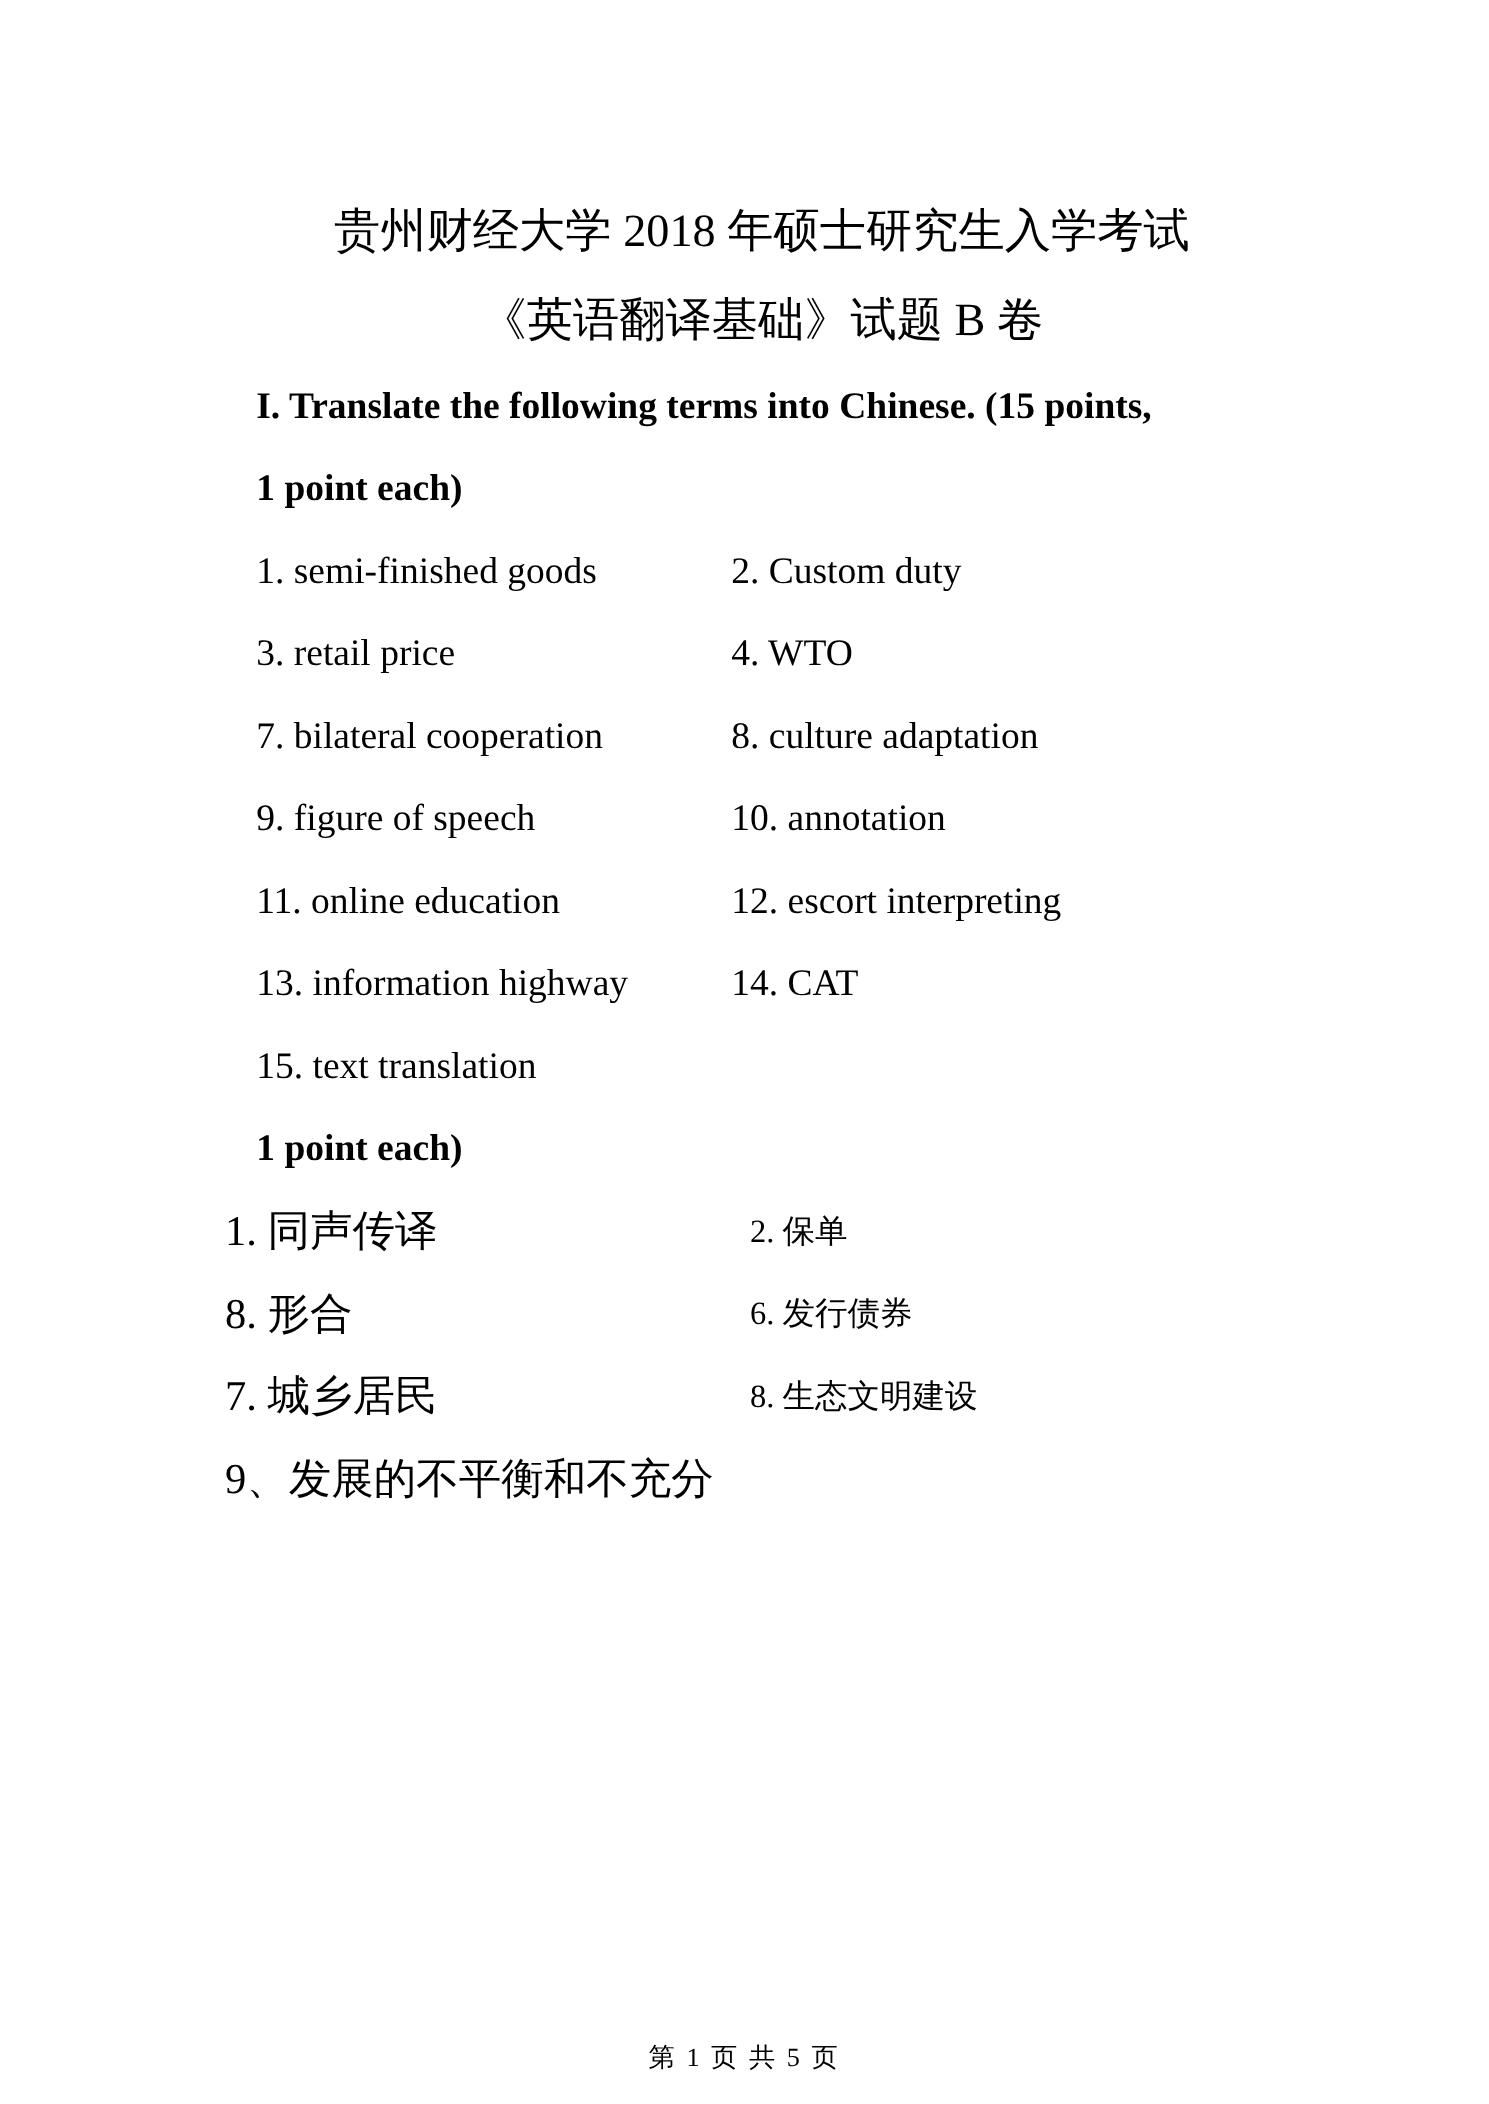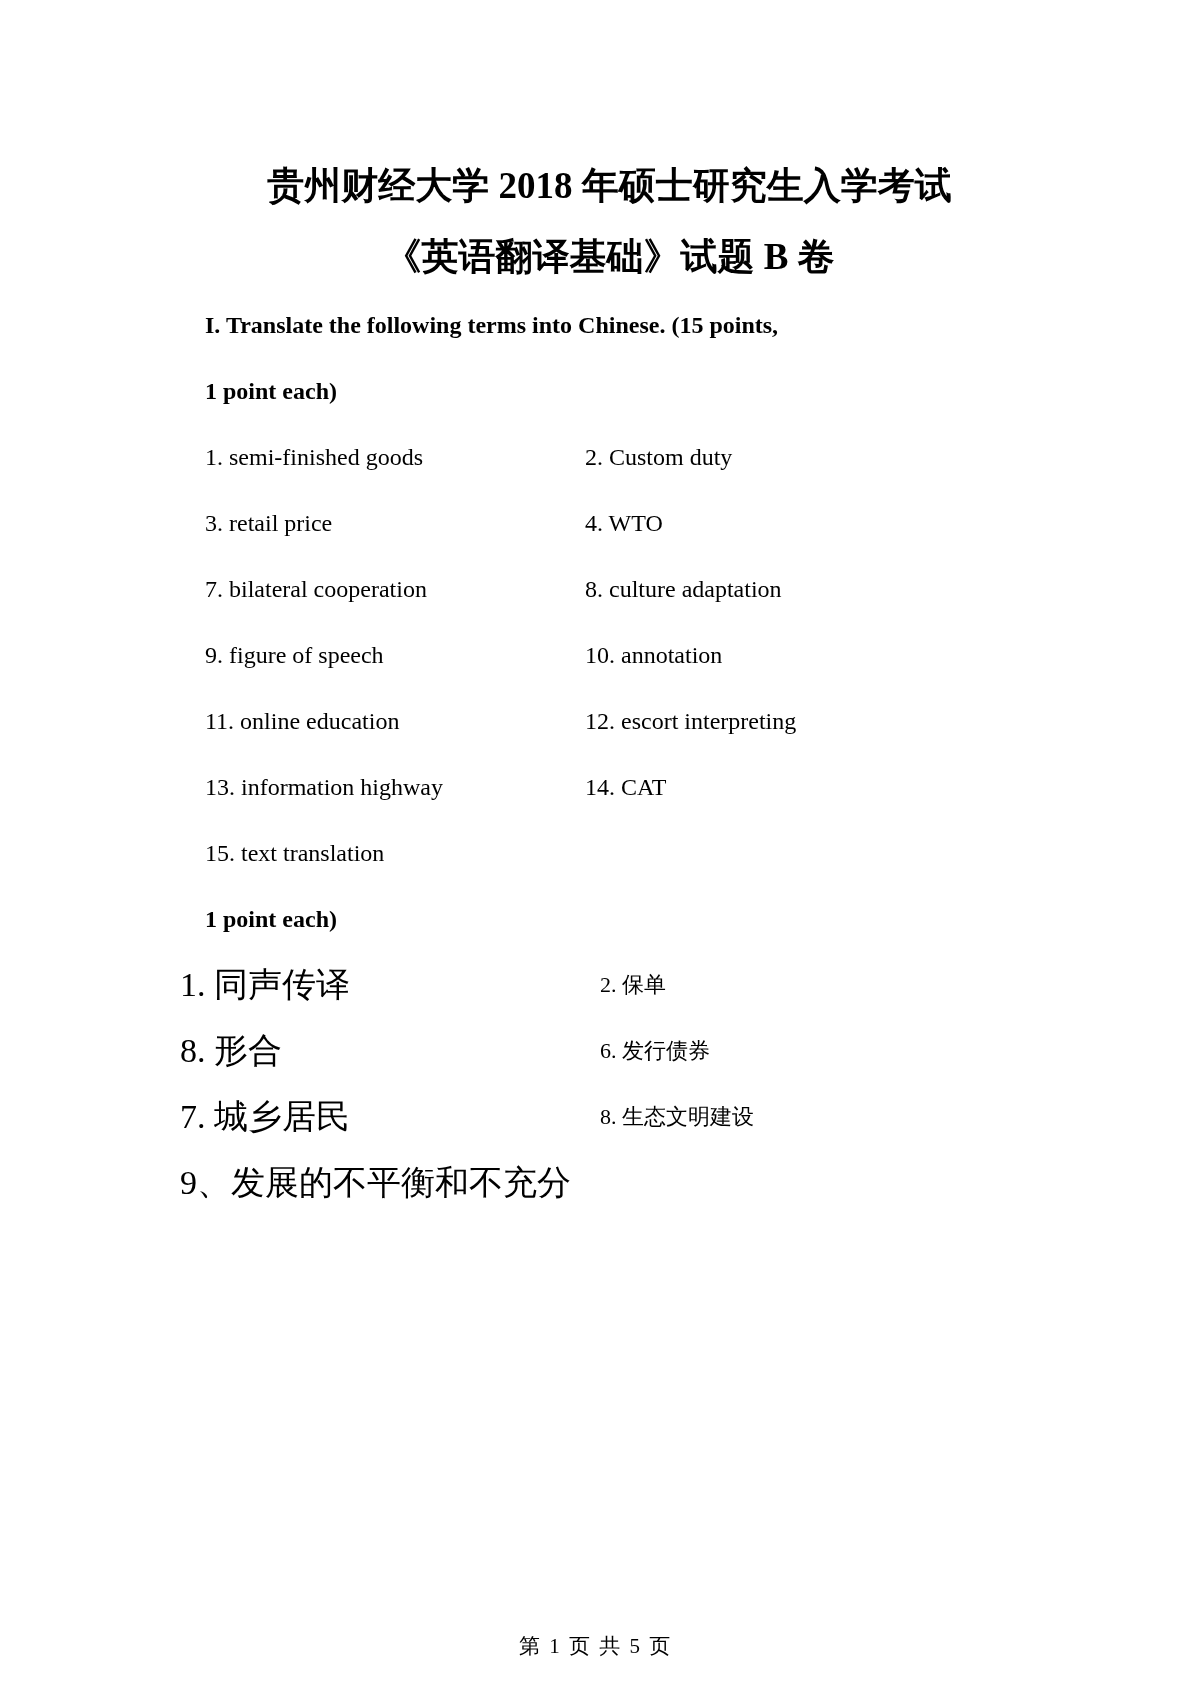--- a/index.html
+++ b/index.html
@@ -15,47 +15,47 @@
     color: #000000;
     font-family: "Liberation Serif", "DejaVu Serif", serif;
     overflow: hidden;
   }
   .titles {
     padding-top: 150px;
     text-align: center;
   }
   .title-line {
     font-size: 37px;
-    font-weight: bold;
+    font-weight: normal;
     line-height: 71px;
     white-space: nowrap;
     margin-left: 28px;
   }
   .content {
     position: relative;
   }
   .tline {
     position: relative;
     height: 66px;
   }
   .tline .txt {
     position: absolute;
     top: 50%;
     transform: translateY(-50%);
     white-space: nowrap;
-    font-size: 24px;
+    font-size: 30px;
   }
   .heading .txt {
     font-weight: bold;
     left: 205px;
   }
   .row-en .c1 { left: 205px; }
   .row-en .c2 { left: 585px; }
   .row-cn .c1 { left: 180px; font-size: 34px; }
-  .row-cn .c2 { left: 600px; font-size: 22px; }
+  .row-cn .c2 { left: 600px; font-size: 26px; }
   .footer {
     position: absolute;
     top: 1632px;
     left: 0;
     width: 100%;
     text-align: center;
     font-size: 21px;
     letter-spacing: 2px;
   }
 </style>

